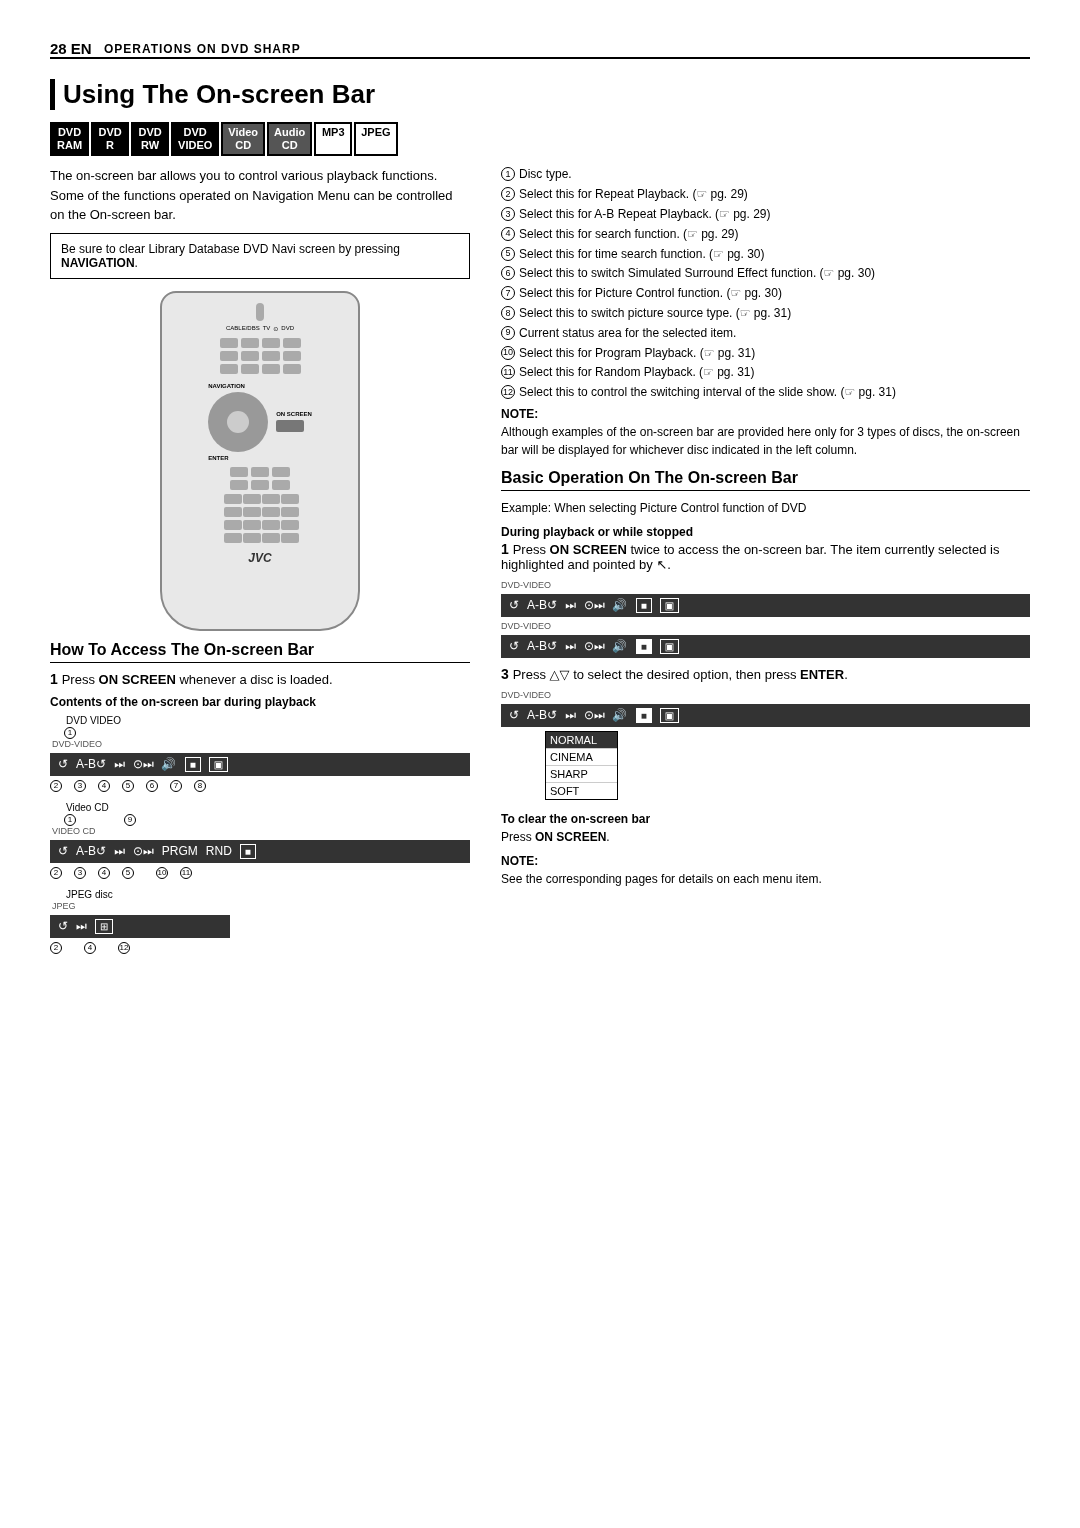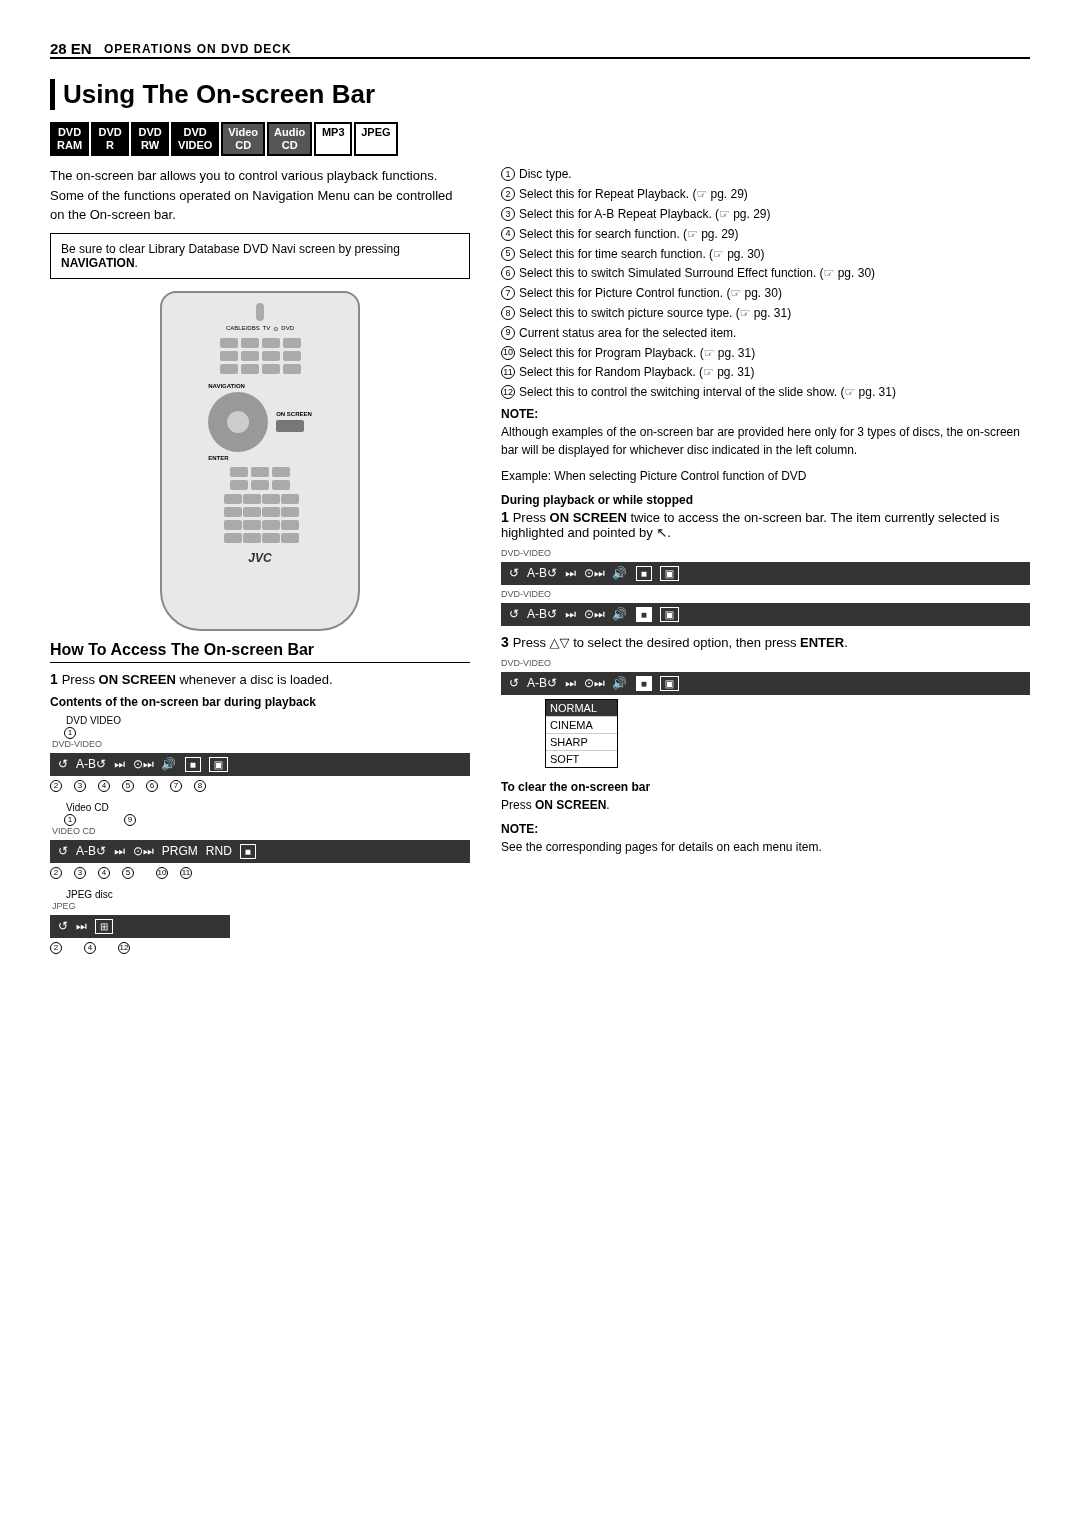--- a/index.html
+++ b/index.html
@@ -242,21 +242,21 @@
     }
     .popup-options div:last-child { border-bottom: none; }
     .popup-options div.selected { background: #333; color: #fff; }
   </style>
 </head>
 <body>
 
 <div class="page-header">
   <span class="page-num">28</span>
   <span class="page-num">&nbsp;EN&nbsp;</span>
-  <span class="section-title">OPERATIONS ON DVD DECK</span>
+  <span class="section-title">OPERATIONS ON DVD SHARP</span>
 </div>
 
 <h1 class="main-title">Using The On-screen Bar</h1>
 
 <div class="disc-badges">
   <div class="badge dark">DVD<br>RAM</div>
   <div class="badge dark">DVD<br>R</div>
   <div class="badge dark">DVD<br>RW</div>
   <div class="badge dark">DVD<br>VIDEO</div>
   <div class="badge highlight">Video<br>CD</div>
@@ -485,20 +485,21 @@
       <li>
         <span class="num-circle">12</span>
         <span>Select this to control the switching interval of the slide show. (☞ pg. 31)</span>
       </li>
     </ul>
 
     <div class="note-label">NOTE:</div>
     <p style="font-size:12px;">Although examples of the on-screen bar are provided here only for 3 types of discs, the on-screen bar will be displayed for whichever disc indicated in the left column.</p>
 
     
+    <h2 class="section-head">Basic Operation On The On-screen Bar</h2>
     <p style="font-size:12px;">Example: When selecting Picture Control function of DVD</p>
     <div class="sub-label">During playback or while stopped</div>
 
     
     <div class="step">
       <span class="step-num">1 </span>
       <span>Press <strong>ON SCREEN</strong> twice to access the on-screen bar. The item currently selected is highlighted and pointed by ↖.</span>
     </div>
     <div style="font-size:9px;color:#555;margin-bottom:1px;">DVD-VIDEO</div>
     <div class="onscreen-bar">

